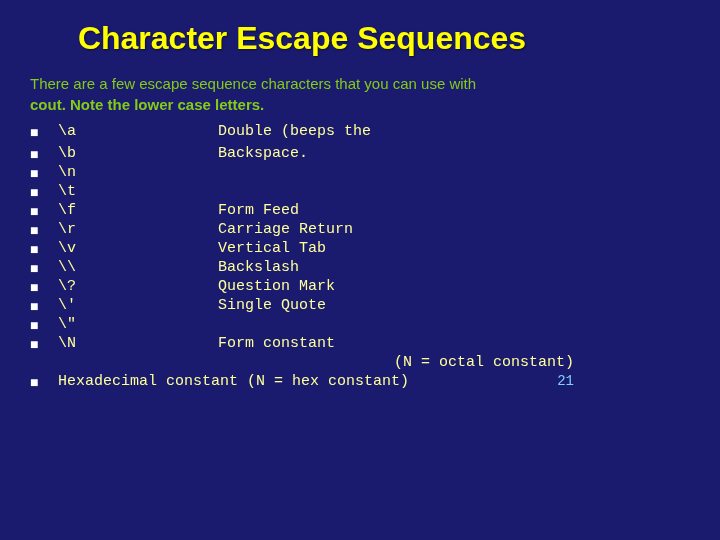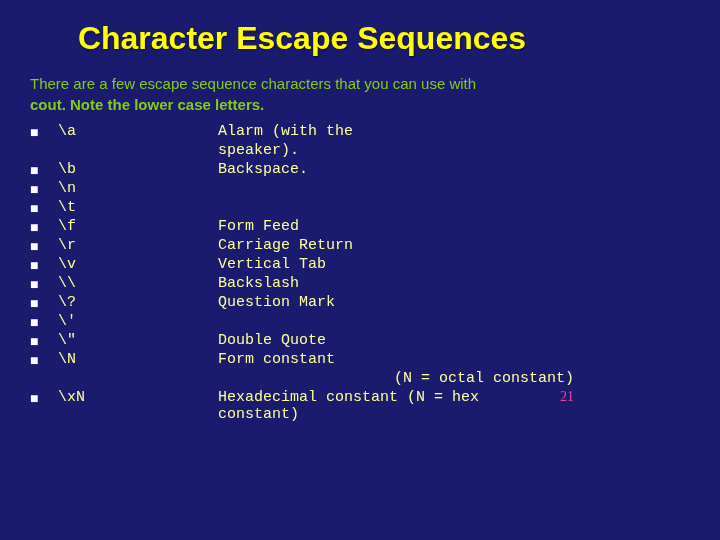--- a/index.html
+++ b/index.html
@@ -101,26 +101,25 @@
   <div class="intro">
     <span>There are a few escape sequence characters that you can use with</span><br>
     <strong><span>cout.  Note the lower case letters.</span></strong>
   </div>
 
   <div class="content-table">
 
     <div class="row">
       <span class="bullet">■</span>
       <span class="code-col">\a</span>
-      <span class="desc-col">Alarm (with the</span>
+      <span class="desc-col">Double (beeps the</span>
     </div>
     <div class="row">
       <span class="bullet" style="min-width:28px;"></span>
       <span class="code-col" style="min-width:160px;"></span>
-      <span class="desc-col">speaker).</span>
     </div>
 
     <div class="row">
       <span class="bullet">■</span>
       <span class="code-col">\b</span>
       <span class="desc-col">Backspace.</span>
     </div>
 
     <div class="row">
       <span class="bullet">■</span>
@@ -158,38 +157,37 @@
 
     <div class="row">
       <span class="bullet">■</span>
       <span class="code-col">\?</span>
       <span class="desc-col">Question Mark</span>
     </div>
 
     <div class="row">
       <span class="bullet">■</span>
       <span class="code-col">\'</span>
+      <span class="desc-col">Single Quote</span>
     </div>
 
     <div class="row">
       <span class="bullet">■</span>
       <span class="code-col">\"</span>
-      <span class="desc-col">Double Quote</span>
     </div>
 
     <div class="row">
       <span class="bullet">■</span>
       <span class="code-col">\N</span>
       <span class="desc-col">Form constant</span>
     </div>
 
     <div class="octal-note">(N = octal constant)</div>
 
     <div class="row hex-row">
       <span class="bullet">■</span>
-      <span class="code-col">\xN</span>
       <span class="desc-col">Hexadecimal constant (N = hex constant)</span>
-      <span style="color:#ec4899; font-size:14px; font-family:Liberation Serif, serif; white-space:nowrap; padding-left:8px;">21</span>
+      <span style="color:#7dd3fc; font-size:14px; font-family:Liberation Mono, monospace; white-space:nowrap; padding-left:8px;">21</span>
     </div>
 
   </div>
 
 </div>
 
 </body></html>

